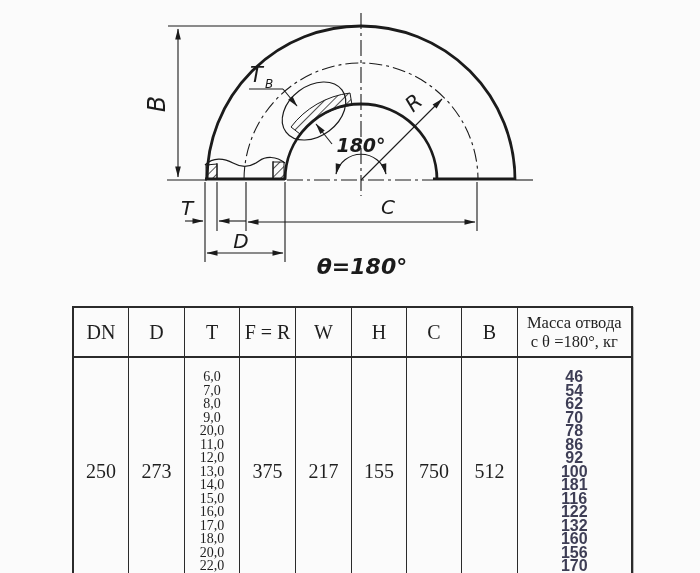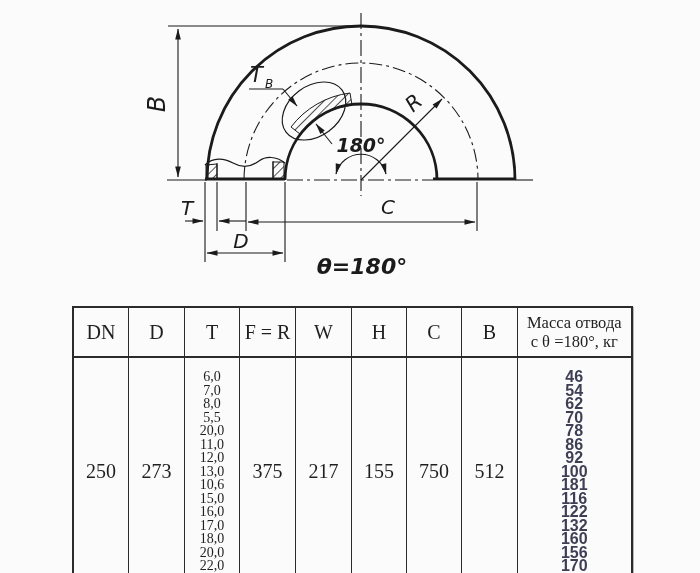--- a/index.html
+++ b/index.html
@@ -142,26 +142,26 @@
     </thead>
     <tbody>
       <tr>
         <td>250</td>
         <td>273</td>
         <td>
           <div class="col-list t-list">
               <div>6,0</div>
               <div>7,0</div>
               <div>8,0</div>
-              <div>5,5</div>
+              <div>9,0</div>
               <div>20,0</div>
               <div>11,0</div>
               <div>12,0</div>
               <div>13,0</div>
-              <div>10,6</div>
+              <div>14,0</div>
               <div>15,0</div>
               <div>16,0</div>
               <div>17,0</div>
               <div>18,0</div>
               <div>20,0</div>
               <div>22,0</div>
             </div>
         </td>
         <td>375</td>
         <td>217</td>

